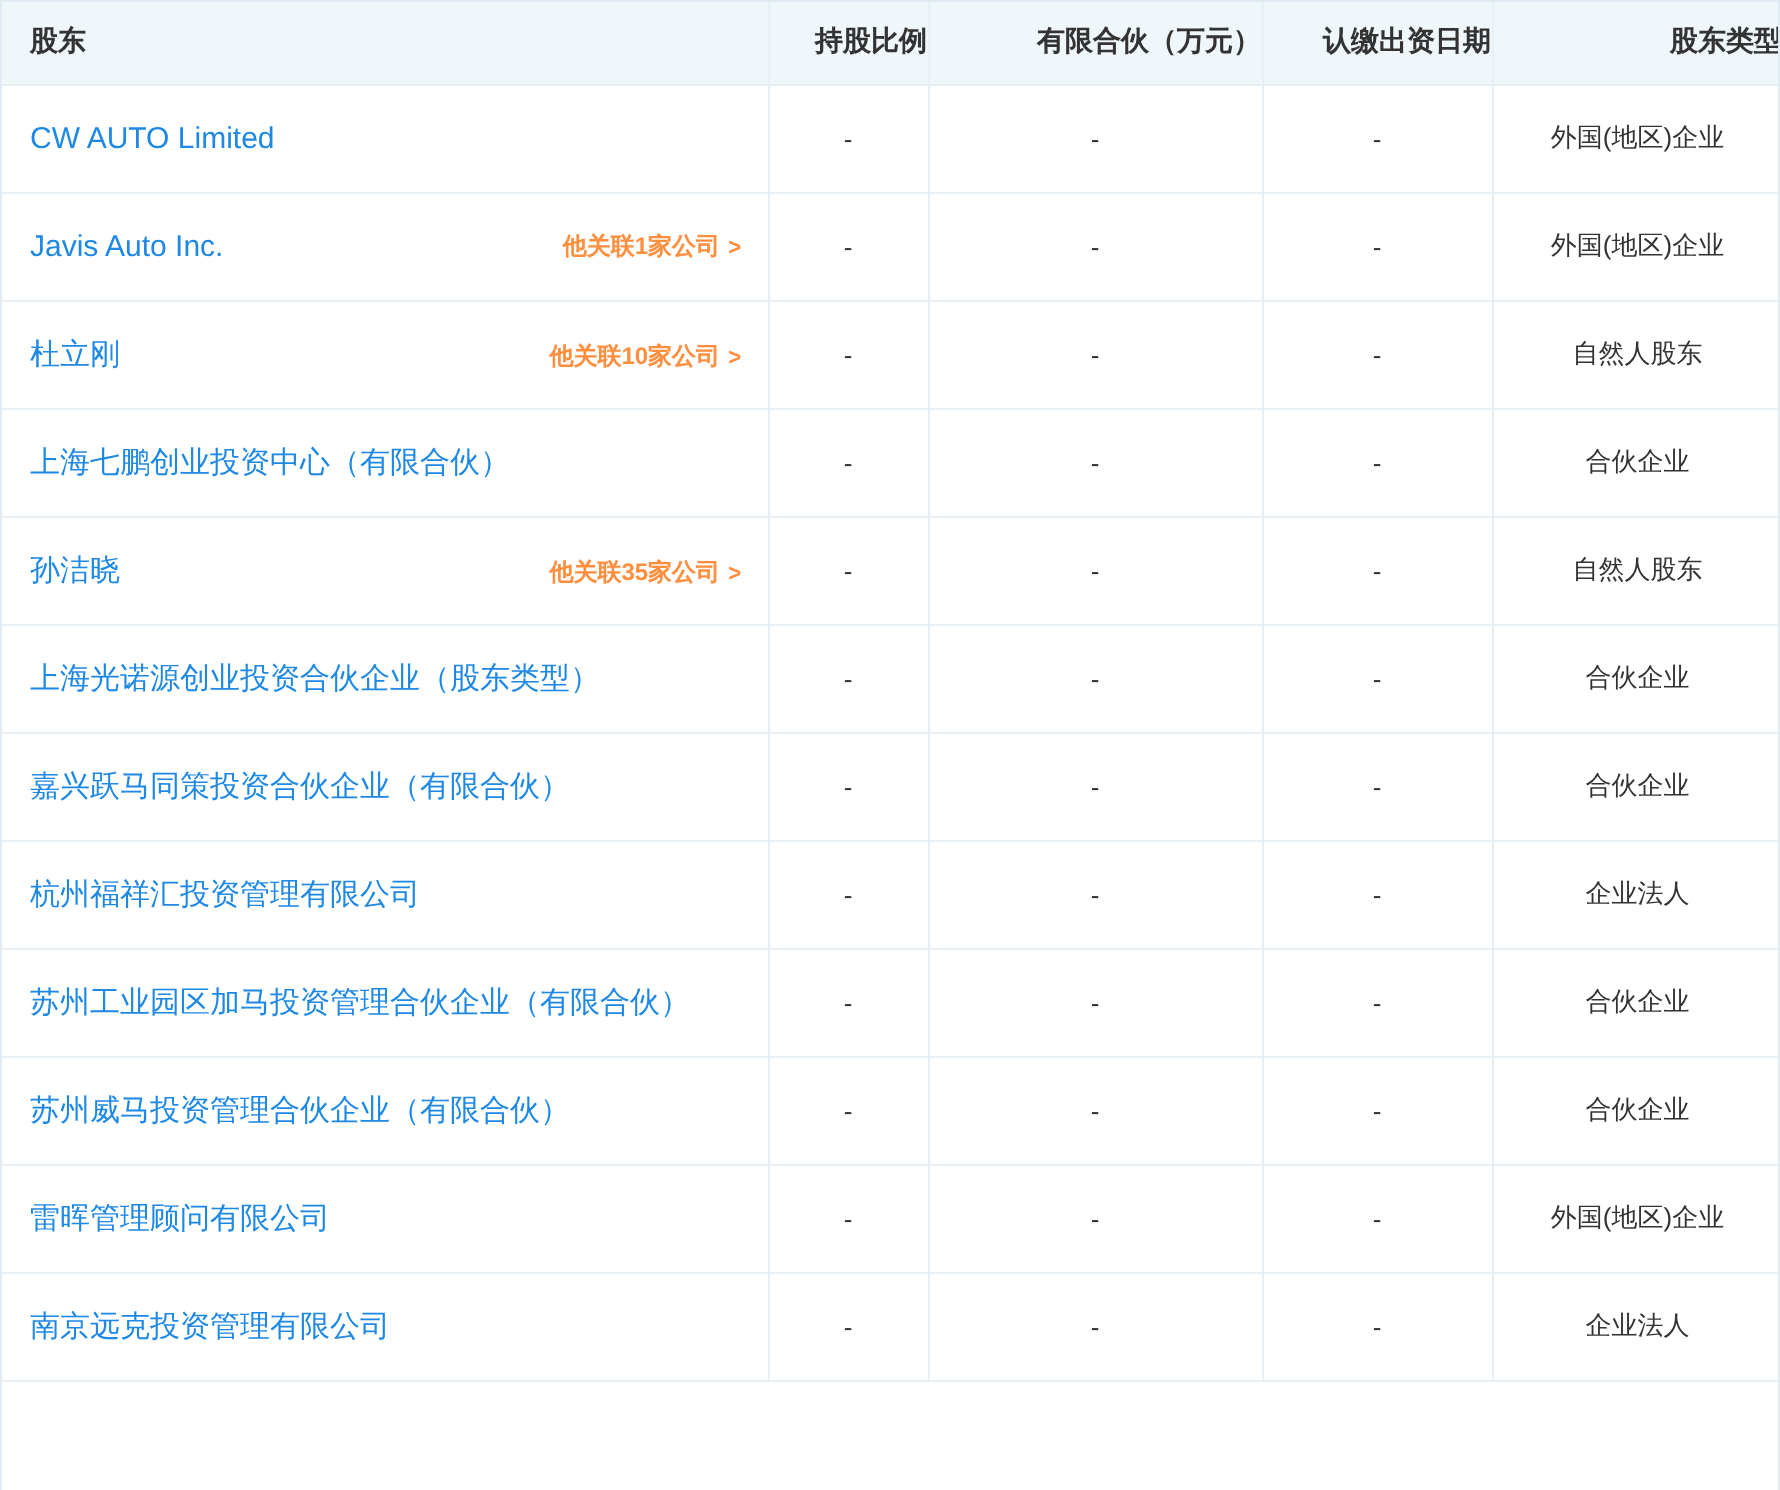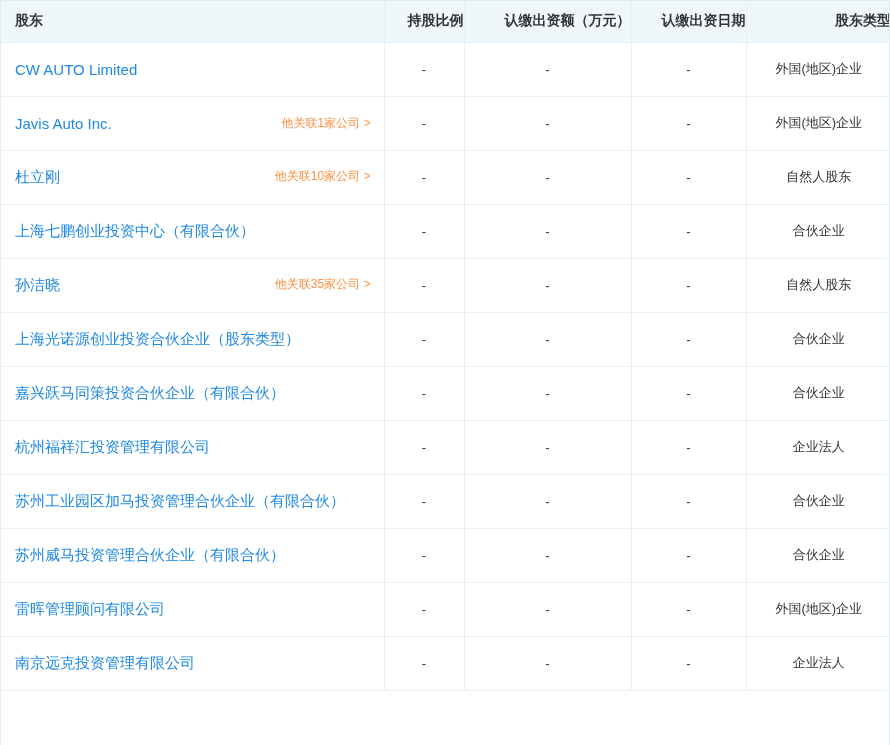--- a/index.html
+++ b/index.html
@@ -43,38 +43,39 @@
     font-weight:bold;
     color:var(--text);
     text-align:right;
   }
   thead th.col-shareholder{text-align:left;padding-left:14px;}
   tbody td{height:54px;font-size:13px;}
   td.cell-center{text-align:center;}
   td.cell-name{padding:0 13px 0 14px;}
   .name-wrap{
     display:flex;
-    align-items:flex-start;
+    align-items:flex-end;
     justify-content:space-between;
     width:100%;
   }
   a.name-link{
     color:var(--blue);
     font-size:15px;
     text-decoration:none;
     cursor:pointer;
     overflow:hidden;
     text-overflow:ellipsis;
   }
   a.related-link{
     color:var(--orange);
     font-size:12px;
     text-decoration:none;
     cursor:pointer;
     flex:none;
+    font-weight:bold;
   }
   a.related-link .chevron{
     font-size:11px;
     margin-left:4px;
     display:inline-block;
     transform:scaleY(1.1);
   }
 </style>
 </head>
 <body>
@@ -85,21 +86,21 @@
       <col style="width:383px">
       <col style="width:80px">
       <col style="width:167px">
       <col style="width:115px">
       <col style="width:145px">
     </colgroup>
     <thead>
       <tr>
         <th class="col-shareholder">股东</th>
         <th>持股比例</th>
-        <th>认缴出资额（万元）</th>
+        <th>有限合伙（万元）</th>
         <th>认缴出资日期</th>
         <th>股东类型</th>
       </tr>
     </thead>
     <tbody>
         <tr>
           <td class="cell-name">
             <div class="name-wrap">
               <a class="name-link">CW AUTO Limited</a>
             </div>

